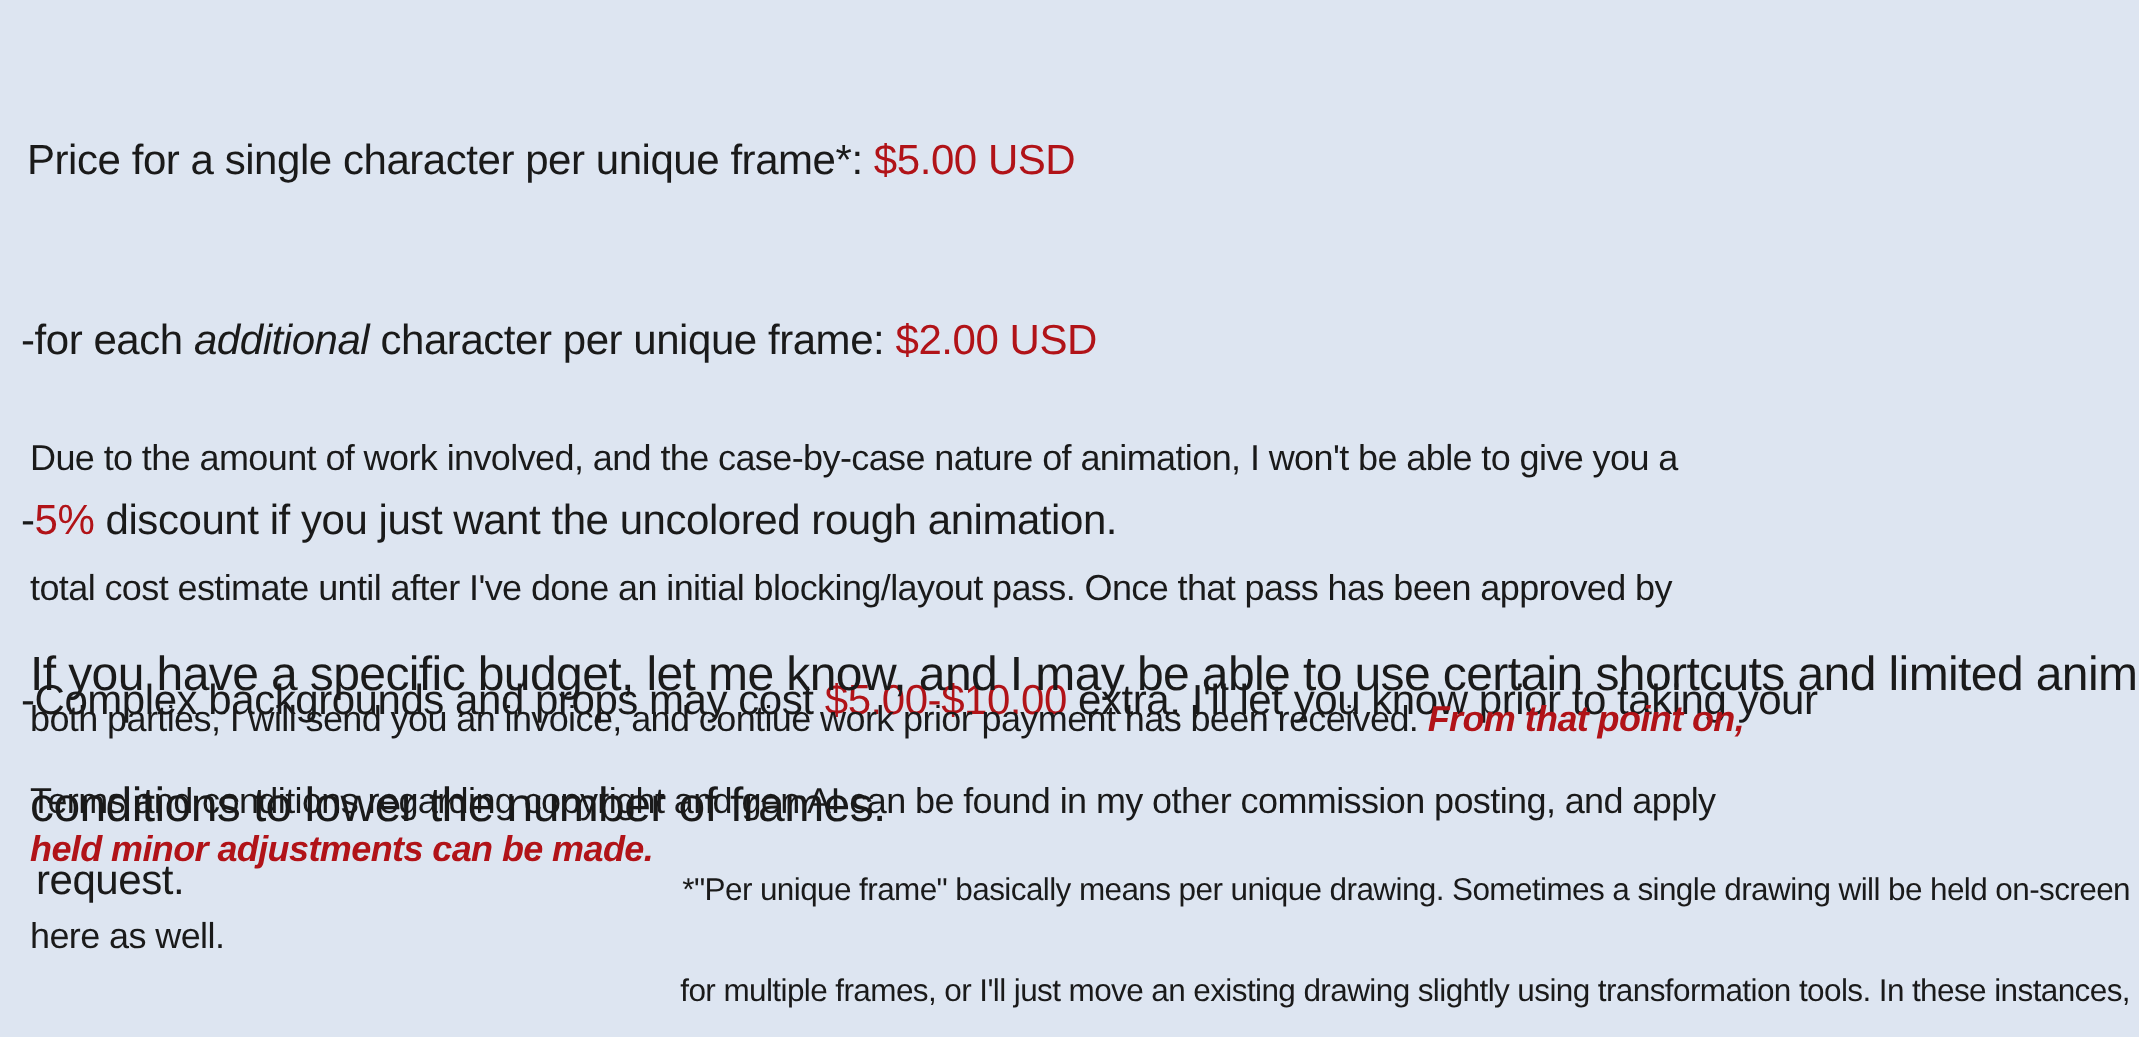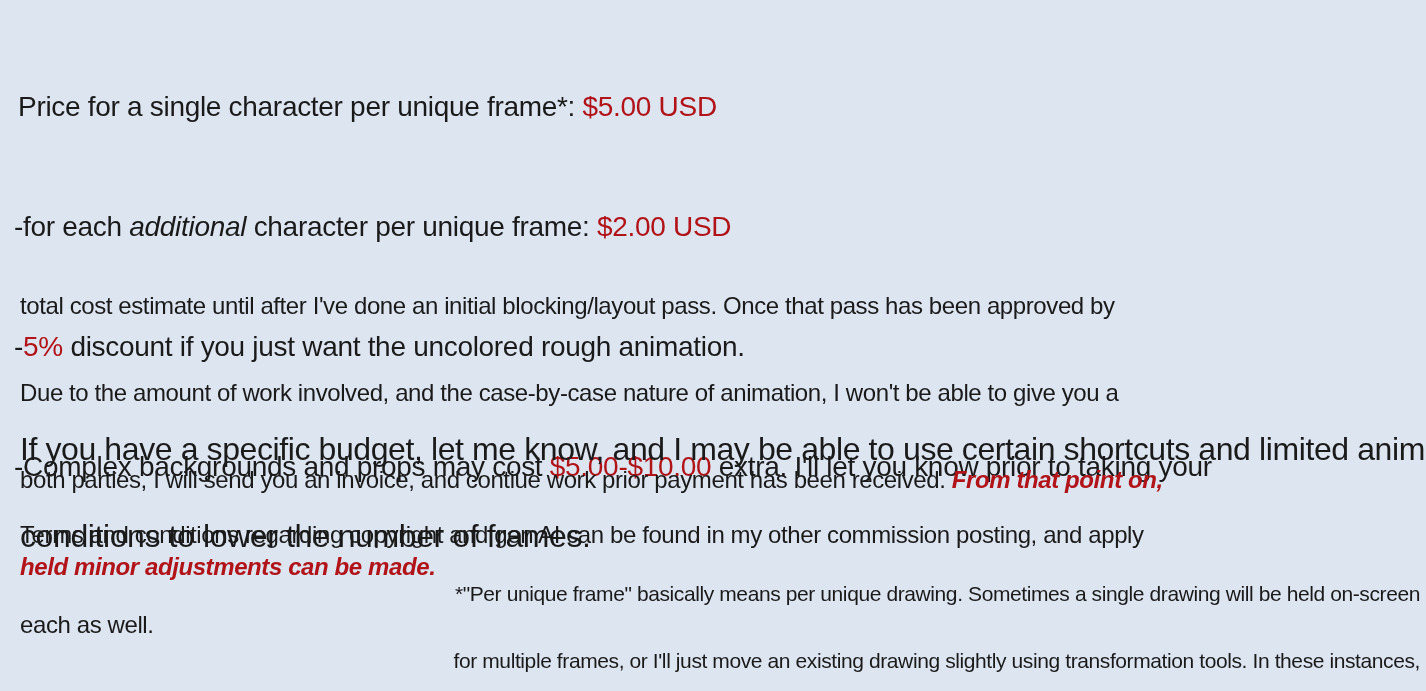--- a/index.html
+++ b/index.html
@@ -71,37 +71,38 @@
   .it { font-style: italic; }
 </style>
 </head>
 <body style="--bg: #dde5f1; --fg: #1a1a1a; --red: #b11318;">
 
 <div class="block pricing-block">
   <div class="line line-first"><span>Price for a single character per unique frame*: </span><span class="red">$5.00 USD</span></div>
   <div class="line"><span>-for each </span><span class="it">additional</span><span> character per unique frame: </span><span class="red">$2.00 USD</span></div>
   <div class="line"><span>-</span><span class="red">5%</span><span> discount if you just want the uncolored rough animation.</span></div>
   <div class="line"><span>-Complex backgrounds and props may cost </span><span class="red">$5.00-$10.00</span><span> extra. I'll let you know prior to taking your</span></div>
+  <div class="line line-indent"><span>request.</span></div>
 </div>
 
 <div class="block workflow-block">
+  <div class="line"><span>Due to the amount of work involved, and the case-by-case nature of animation, I won't be able to give you a</span></div>
   <div class="line"><span>total cost estimate until after I've done an initial blocking/layout pass. Once that pass has been approved by</span></div>
-  <div class="line"><span>Due to the amount of work involved, and the case-by-case nature of animation, I won't be able to give you a</span></div>
   <div class="line"><span>both parties, I will send you an invoice, and contiue work prior payment has been received. </span><span class="em-red">From that point on,</span></div>
   <div class="line"><span class="em-red">held minor adjustments can be made.</span></div>
 </div>
 
 <div class="block budget-block">
   <div class="line"><span>If you have a specific budget, let me know, and I may be able to use certain shortcuts and limited animation</span></div>
   <div class="line"><span>conditions to lower the number of frames.</span></div>
 </div>
 
 <div class="block terms-block">
   <div class="line"><span>Terms and conditions regarding copyright and gen AI can be found in my other commission posting, and apply</span></div>
-  <div class="line"><span>each as well.</span></div>
+  <div class="line"><span>here as well.</span></div>
 </div>
 
 <div class="block footnote-block">
   <div class="line"><span>*"Per unique frame" basically means per unique drawing. Sometimes a single drawing will be held on-screen</span></div>
   <div class="line"><span>for multiple frames, or I'll just move an existing drawing slightly using transformation tools. In these instances,</span></div>
   
   
   
 </div>
 

